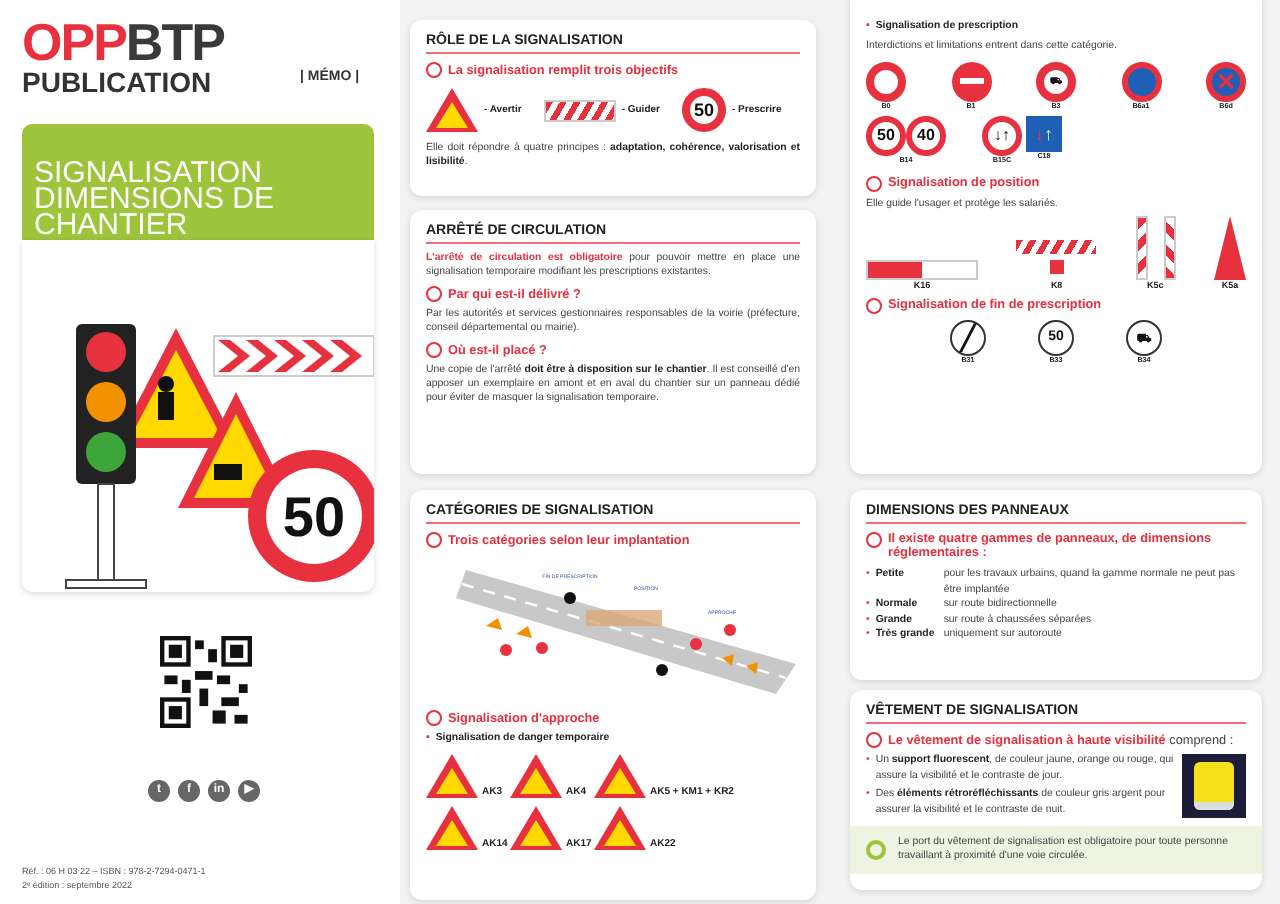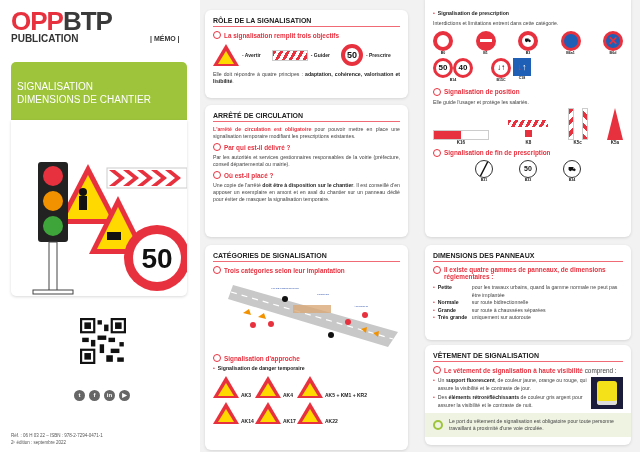--- a/index.html
+++ b/index.html
@@ -1,23 +1,23 @@
 <!DOCTYPE html>
 <html><head>
 <meta charset="utf-8">
 <style>
 *{box-sizing:border-box;margin:0;padding:0}
 body{width:640px;height:452px;background:#f2f2f2;font-family:"Liberation Sans",sans-serif;color:#333;position:relative;overflow:hidden}
 .col{position:absolute;top:0}
 .left{left:0;width:200px;height:452px;background:#fff}
 .logo{position:absolute;left:11px;top:8px;font-weight:900;font-size:26px;letter-spacing:-1px;line-height:26px}
 .logo .opp{color:#e8313f}.logo .btp{color:#3a3a3a}
-.pub{position:absolute;left:11px;top:33px;font-weight:700;font-size:10px;color:#333}
+.pub{position:absolute;left:11px;top:33px;font-weight:700;font-size:14px;color:#333}
 .memo{position:absolute;left:150px;top:35px;font-size:7px;font-weight:700;color:#333}
-.title-box{position:absolute;left:11px;top:62px;width:176px;height:58px;background:#9dc43a;border-radius:5px 5px 0 0;padding:18px 6px 0 6px;color:#fff;font-size:10px;line-height:13px;font-weight:400}
+.title-box{position:absolute;left:11px;top:62px;width:176px;height:58px;background:#9dc43a;border-radius:5px 5px 0 0;padding:18px 6px 0 6px;color:#fff;font-size:15px;line-height:13px;font-weight:400}
 .hero{position:absolute;left:11px;top:120px;width:176px;height:176px;background:#fff;border-radius:0 0 5px 5px;box-shadow:0 1px 3px rgba(0,0,0,.15);overflow:hidden}
 .qr{position:absolute;left:80px;top:318px;width:46px;height:46px}
 .site{position:absolute;left:0;width:200px;top:376px;text-align:center;font-weight:700;font-size:10px;color:#666}
 .social{position:absolute;left:74px;top:390px;display:flex;gap:4px}
 .social span{width:11px;height:11px;border-radius:50%;background:#666;color:#fff;font-size:6px;line-height:11px;text-align:center;font-weight:700}
 .ref{position:absolute;left:11px;top:432px;font-size:4.5px;color:#555;line-height:7px}
 .card{position:absolute;background:#fff;border-radius:6px;box-shadow:0 1px 3px rgba(0,0,0,.12);padding:7px 8px}
 .card h2{font-size:7px;font-weight:700;color:#222;border-bottom:1.5px solid #ef6a74;padding-bottom:2px;margin-bottom:4px}
 .sub{color:#e8313f;font-weight:700;font-size:6.4px;display:flex;align-items:center;gap:3px;margin:3px 0}
 .sub .ic{width:8px;height:8px;border-radius:50%;border:1.5px solid #e8313f;flex:none}

